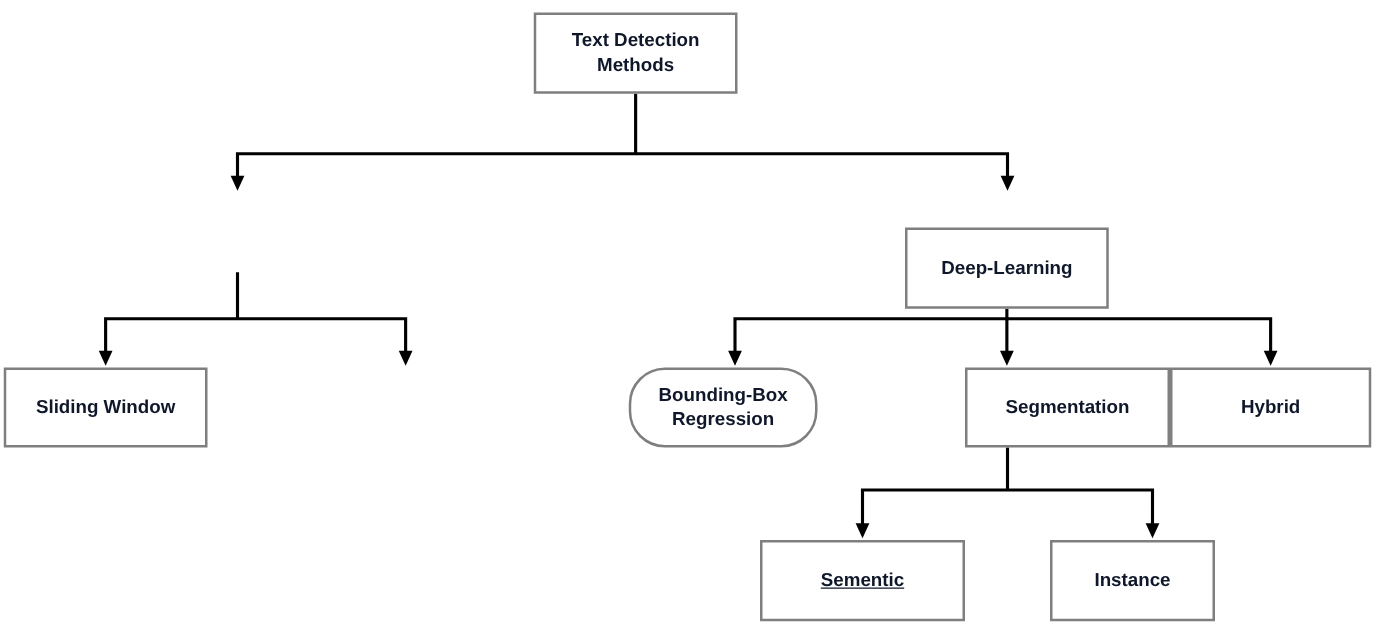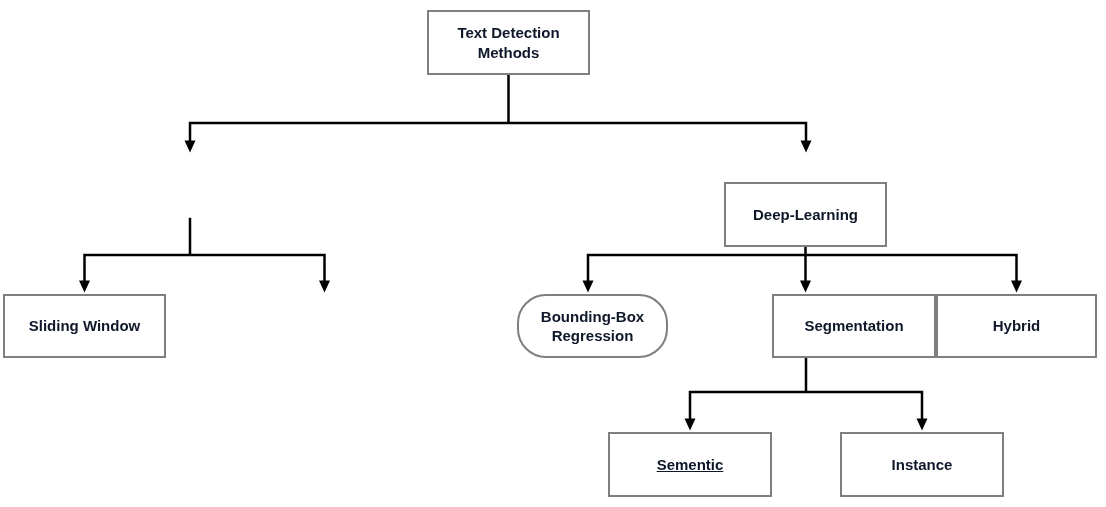--- a/index.html
+++ b/index.html
@@ -46,25 +46,25 @@
     line-height: 1.3;
     color: #0f172a;
     white-space: pre-line;
   }
   
   .n-root         { left: 427px; top: 10px;  width: 163px; height: 65px; }
   .n-classical    { left: 108px; top: 154px; width: 164px; height: 65px; }
   .n-deep         { left: 724px; top: 154px; width: 163px; height: 65px; margin-top: 28px; }
   .n-sliding      { left: 3px;   top: 294px; width: 163px; height: 64px; }
   .n-connected    { left: 232px; top: 294px; width: 185px; height: 64px; }
-  .n-bbox         { left: 517px; top: 294px; width: 151px; height: 64px; border-radius: 29px; }
+  .n-bbox         { left: 503px; top: 294px; width: 151px; height: 64px; border-radius: 29px; }
   .n-segmentation { left: 724px; top: 294px; width: 164px; height: 64px; margin-left: 48px; }
   .n-hybrid       { left: 936px; top: 294px; width: 161px; height: 64px; }
   .n-sementic     { left: 608px; top: 432px; width: 164px; height: 65px; text-decoration: underline; }
-  .n-instance     { left: 840px; top: 432px; width: 164px; height: 65px; }
+  .n-instance     { left: 840px; top: 432px; width: 132px; height: 65px; }
 </style>
 </head>
 <body>
 
 <div class="canvas">
 
   <svg class="connectors" viewBox="0 0 1106 507" xmlns="http://www.w3.org/2000/svg">
 
     <g>
       <path class="edge-line" d="M508.5 75 L508.5 123 M190 123 L806 123 M190 123 L190 141 M806 123 L806 141"></path>

